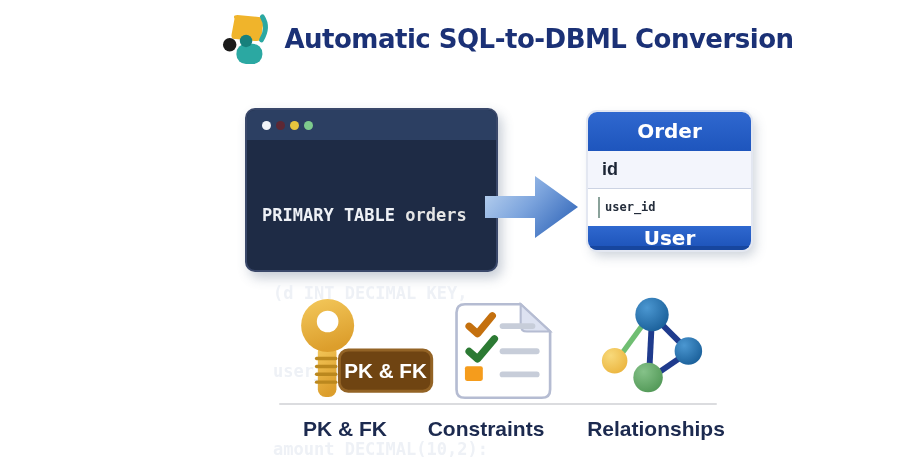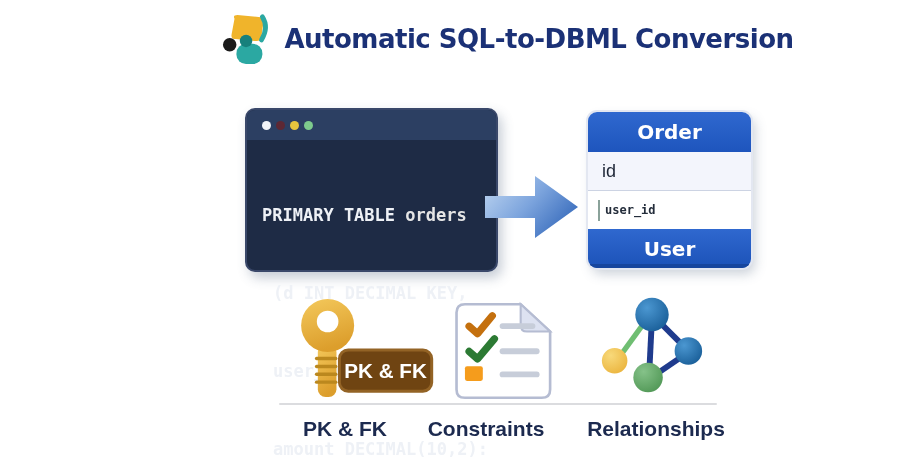--- a/index.html
+++ b/index.html
@@ -26,29 +26,29 @@
   .dot-yellow { background:#e6c53e; } .dot-green { background:#7ecb8d; }
   .code { padding:10px 0 0 15px; font-family:"DejaVu Sans Mono", monospace;
           font-weight:bold; font-size:17px; line-height:26px; color:#eef1f6; white-space:pre; }
   .code-line.indent { padding-left:11px; }
   .tok-ident { color:#e5e5e5; }
 
   
   .arrow { position:absolute; left:437px; top:172px; width:96px; height:70px; }
 
   
-  .table-card { position:absolute; left:540px; top:112px; width:163px; height:156px;
+  .table-card { position:absolute; left:540px; top:112px; width:163px; height:138px;
                 border-radius:9px; overflow:hidden; background:#ffffff; display:flex;
                 flex-direction:column; box-sizing:border-box;
                 box-shadow:0 0 0 2px #e3e7f1, 4px 6px 12px rgba(70,90,120,.28); }
   .tc-header { height:40px; background:linear-gradient(#2f68cf,#1e55bd); color:#fff;
                font-family:"DejaVu Sans", sans-serif; font-weight:bold; font-size:20px;
                display:flex; align-items:center; justify-content:center; }
   .tc-row-id { height:38px; background:#f3f5fc; border-bottom:1px solid #ccd3e3;
-               display:flex; align-items:center; padding-left:14px; font-size:18px; color:#1c2535; }
+               display:flex; align-items:center; padding-left:14px; font-size:18px; color:#1c2535;font-weight:bold; }
   .tc-row-uid { height:38px; background:#ffffff; display:flex; align-items:center;
                 padding-left:10px; font-family:"DejaVu Sans Mono", monospace;
                 font-weight:bold; font-size:12px; color:#242d3b; }
   .cursor { width:2px; height:21px; background:#8aa29a; margin-right:5px; flex:0 0 auto; }
   .tc-footer { flex:1; background:linear-gradient(#2f68cf,#1c52b8); color:#fff;
                box-shadow:inset 0 -4px 0 #17469e; font-family:"DejaVu Sans", sans-serif;
                font-weight:bold; font-size:20px; display:flex; align-items:center; justify-content:center; }
 
   
   .divider { position:absolute; left:231px; top:403px; width:438px; height:2px;

